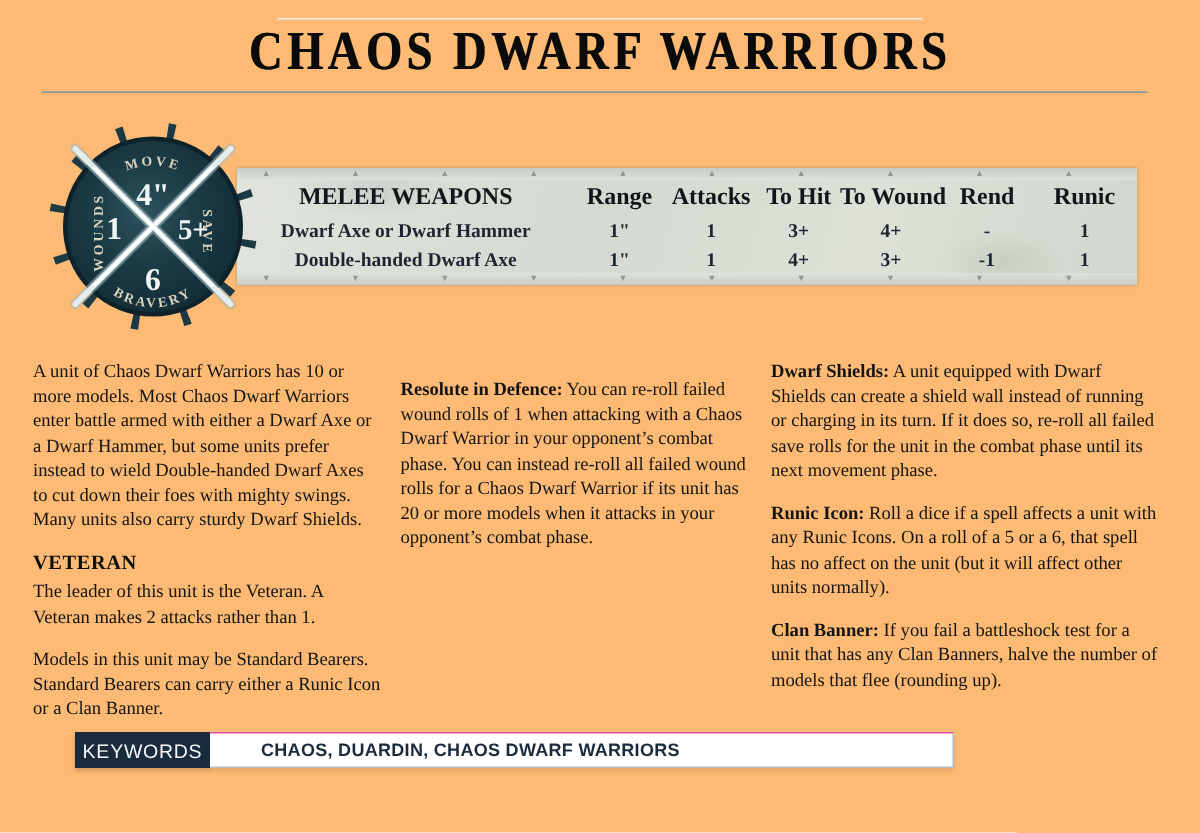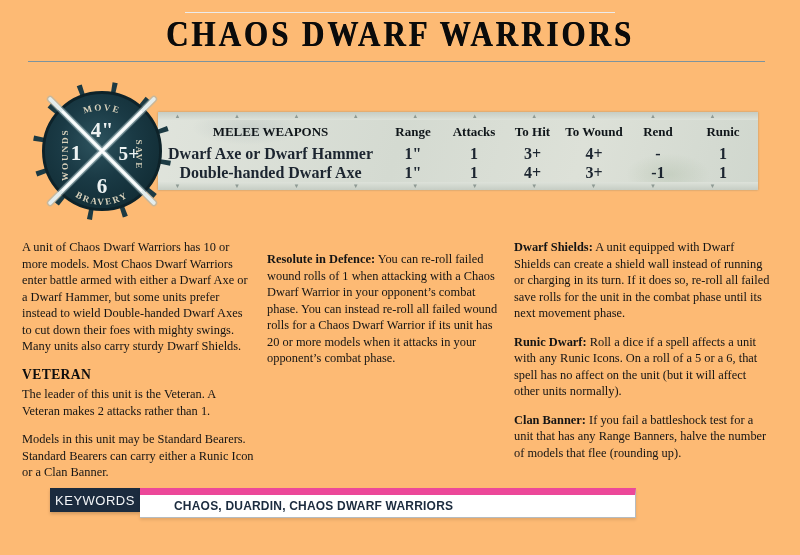--- a/index.html
+++ b/index.html
@@ -28,41 +28,41 @@
             linear-gradient(105deg,#e0e4dc,#d4dad1 40%,#dde1d8 70%,#d0d7ce);
           box-shadow:0 0 2px rgba(90,100,95,.45);}
   .tickband{height:8px;overflow:hidden;line-height:8px;text-align:center;
             background:linear-gradient(#c6cdc4,#dde2da);color:#8e9a94;font-size:6px;letter-spacing:26px;}
   .tickband.bottom{background:linear-gradient(#dde2da,#c6cdc4);}
   .tickband.top::before{content:"▲ ▲ ▲ ▲ ▲ ▲ ▲ ▲ ▲ ▲ ▲ ▲ ▲ ▲ ▲ ▲ ▲ ▲";}
   .tickband.bottom::before{content:"▼ ▼ ▼ ▼ ▼ ▼ ▼ ▼ ▼ ▼ ▼ ▼ ▼ ▼ ▼ ▼ ▼ ▼";}
   .wrow{display:grid;grid-template-columns:225px 60px 62px 55px 68px 60px 70px;align-items:center;}
   .wrow.head{height:24px;}
   .wrow.data{height:19px;}
-  .wcell{text-align:center;font-weight:700;font-size:16px;color:#1c2530;white-space:nowrap;}
-  .wrow.head .wcell{font-size:13px;color:#10161a;}
+  .wcell{text-align:center;font-weight:700;font-size:13px;color:#1c2530;white-space:nowrap;}
+  .wrow.head .wcell{font-size:16px;color:#10161a;}
 
   
   .col{position:absolute;top:239px;font-size:12.4px;line-height:16.5px;color:#141414;}
   #col1{left:22px;width:233px;}
   #col2{left:267px;width:236px;}
   #col3{left:514px;width:259px;}
   .sec{margin-bottom:12px;}
   .sec h3{margin:0 0 3px 0;font-size:13.6px;letter-spacing:.4px;color:#0e0e0e;}
   .sec h3.big{font-size:16.5px;letter-spacing:.6px;}
   .sec p{margin:0;}
   .lead{font-weight:700;}
 
   
   .kw{position:absolute;left:14px;top:488px;height:24px;display:flex;z-index:2;padding-left:36px;}
   .kw-label{width:90px;height:24px;background:#1b2b3e;color:#f4f6f8;
             font-family:"Liberation Sans",sans-serif;font-size:13px;letter-spacing:.5px;
             display:flex;align-items:center;justify-content:center;
             box-shadow:0 2px 3px rgba(0,0,0,.18);}
-  .kw-value{width:461px;height:22px;background:#ffffff;border:1px solid #b6bcc0;border-top:7px solid #ec4899;border-left:none;
+  .kw-value{width:461px;height:22px;background:#ffffff;border:1px solid #b6bcc0;border-top:1px solid #ec4899;border-left:none;
             font-family:"Liberation Sans",sans-serif;font-weight:700;font-size:12px;color:#1b2b3e;
             display:flex;align-items:center;padding-left:34px;letter-spacing:.2px;
             box-shadow:0 2px 3px rgba(0,0,0,.10);}
 </style>
 </head>
 <body>
 
 <div id="page">
 
   <div class="top-rule"></div>
@@ -152,24 +152,24 @@
     <div class="sec">
       <p><span class="lead">Resolute in Defence:</span><span> You can re-roll failed wound rolls of 1 when attacking with a Chaos Dwarf Warrior in your opponent’s combat phase. You can instead re-roll all failed wound rolls for a Chaos Dwarf Warrior if its unit has 20 or more models when it attacks in your opponent’s combat phase.</span></p>
     </div>
   </div>
 
   <div class="col" id="col3">
     <div class="sec">
       <p><span class="lead">Dwarf Shields:</span><span> A unit equipped with Dwarf Shields can create a shield wall instead of running or charging in its turn. If it does so, re-roll all failed save rolls for the unit in the combat phase until its next movement phase.</span></p>
     </div>
     <div class="sec">
-      <p><span class="lead">Runic Dwarf:</span><span> Roll a dice if a spell affects a unit with any Runic Icons. On a roll of a 5 or a 6, that spell has no affect on the unit (but it will affect other units normally).</span></p>
+      <p><span class="lead">Runic Icon:</span><span> Roll a dice if a spell affects a unit with any Runic Icons. On a roll of a 5 or a 6, that spell has no affect on the unit (but it will affect other units normally).</span></p>
     </div>
     <div class="sec">
-      <p><span class="lead">Clan Banner:</span><span> If you fail a battleshock test for a unit that has any Range Banners, halve the number of models that flee (rounding up).</span></p>
+      <p><span class="lead">Clan Banner:</span><span> If you fail a battleshock test for a unit that has any Clan Banners, halve the number of models that flee (rounding up).</span></p>
     </div>
   </div>
 
   <div class="kw">
     <div class="kw-label">KEYWORDS</div>
     <div class="kw-value">CHAOS, DUARDIN, CHAOS DWARF WARRIORS</div>
   </div>
 
 </div>
 

